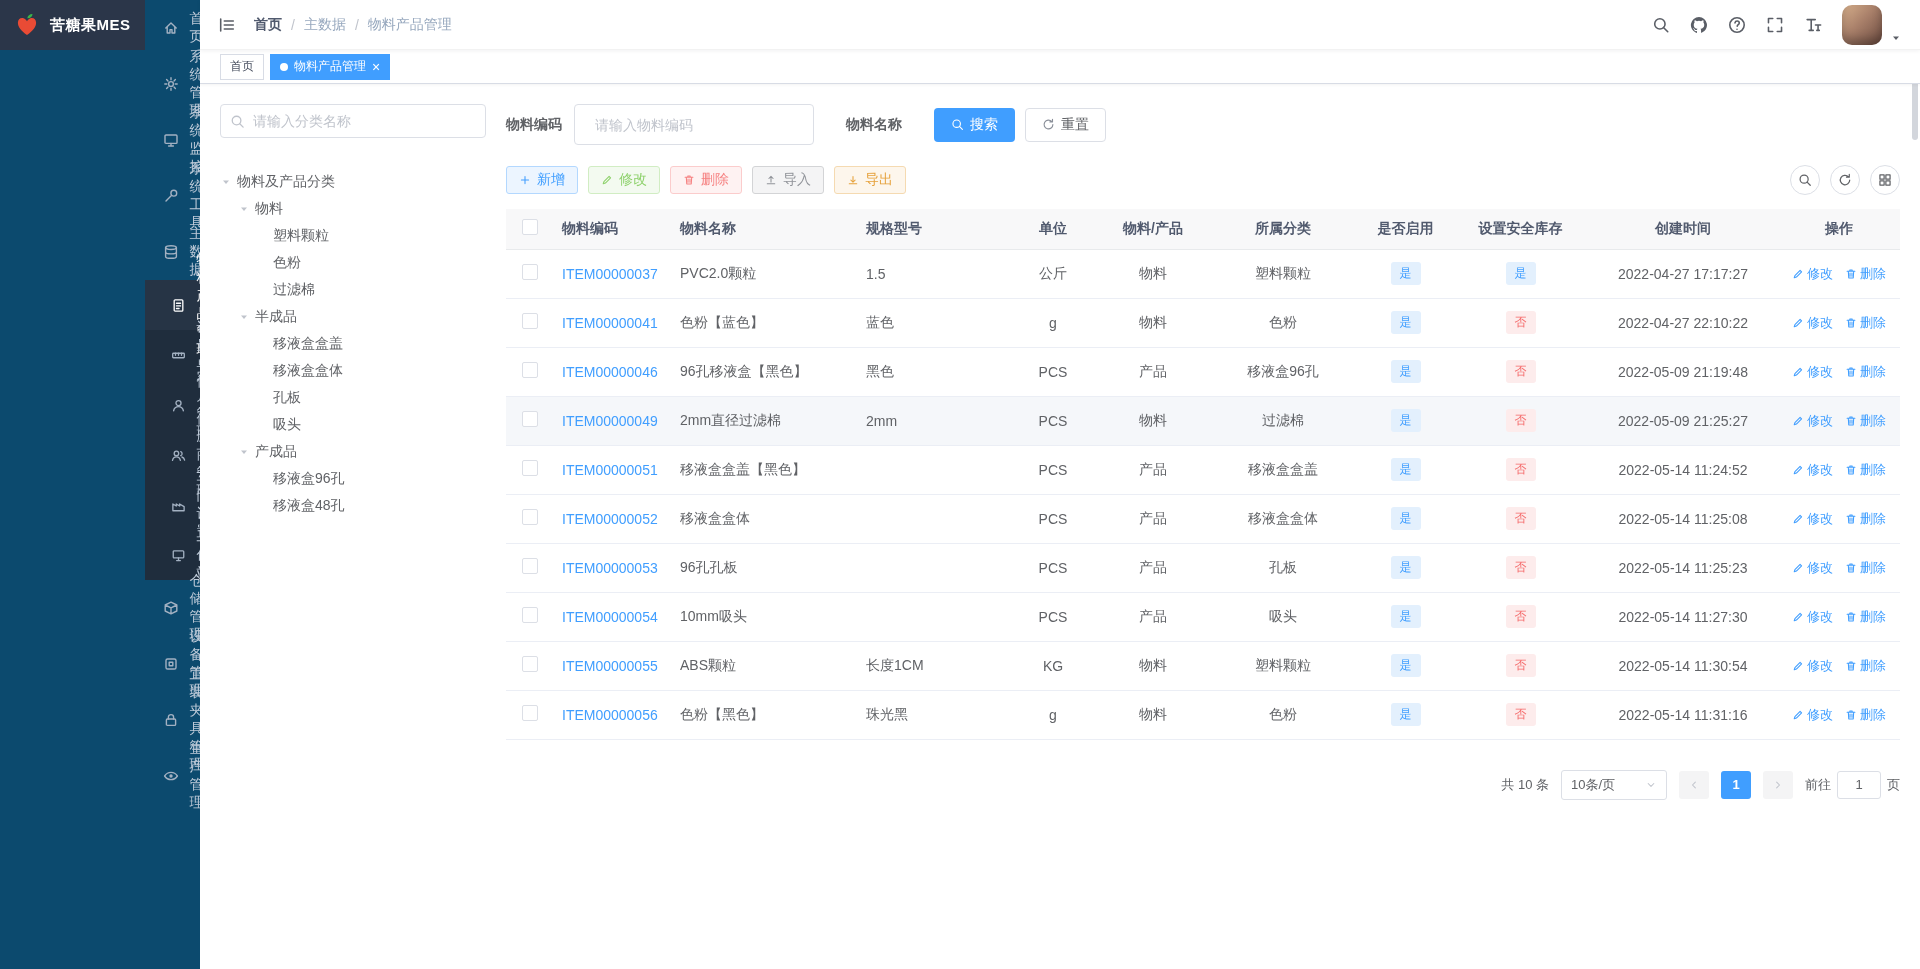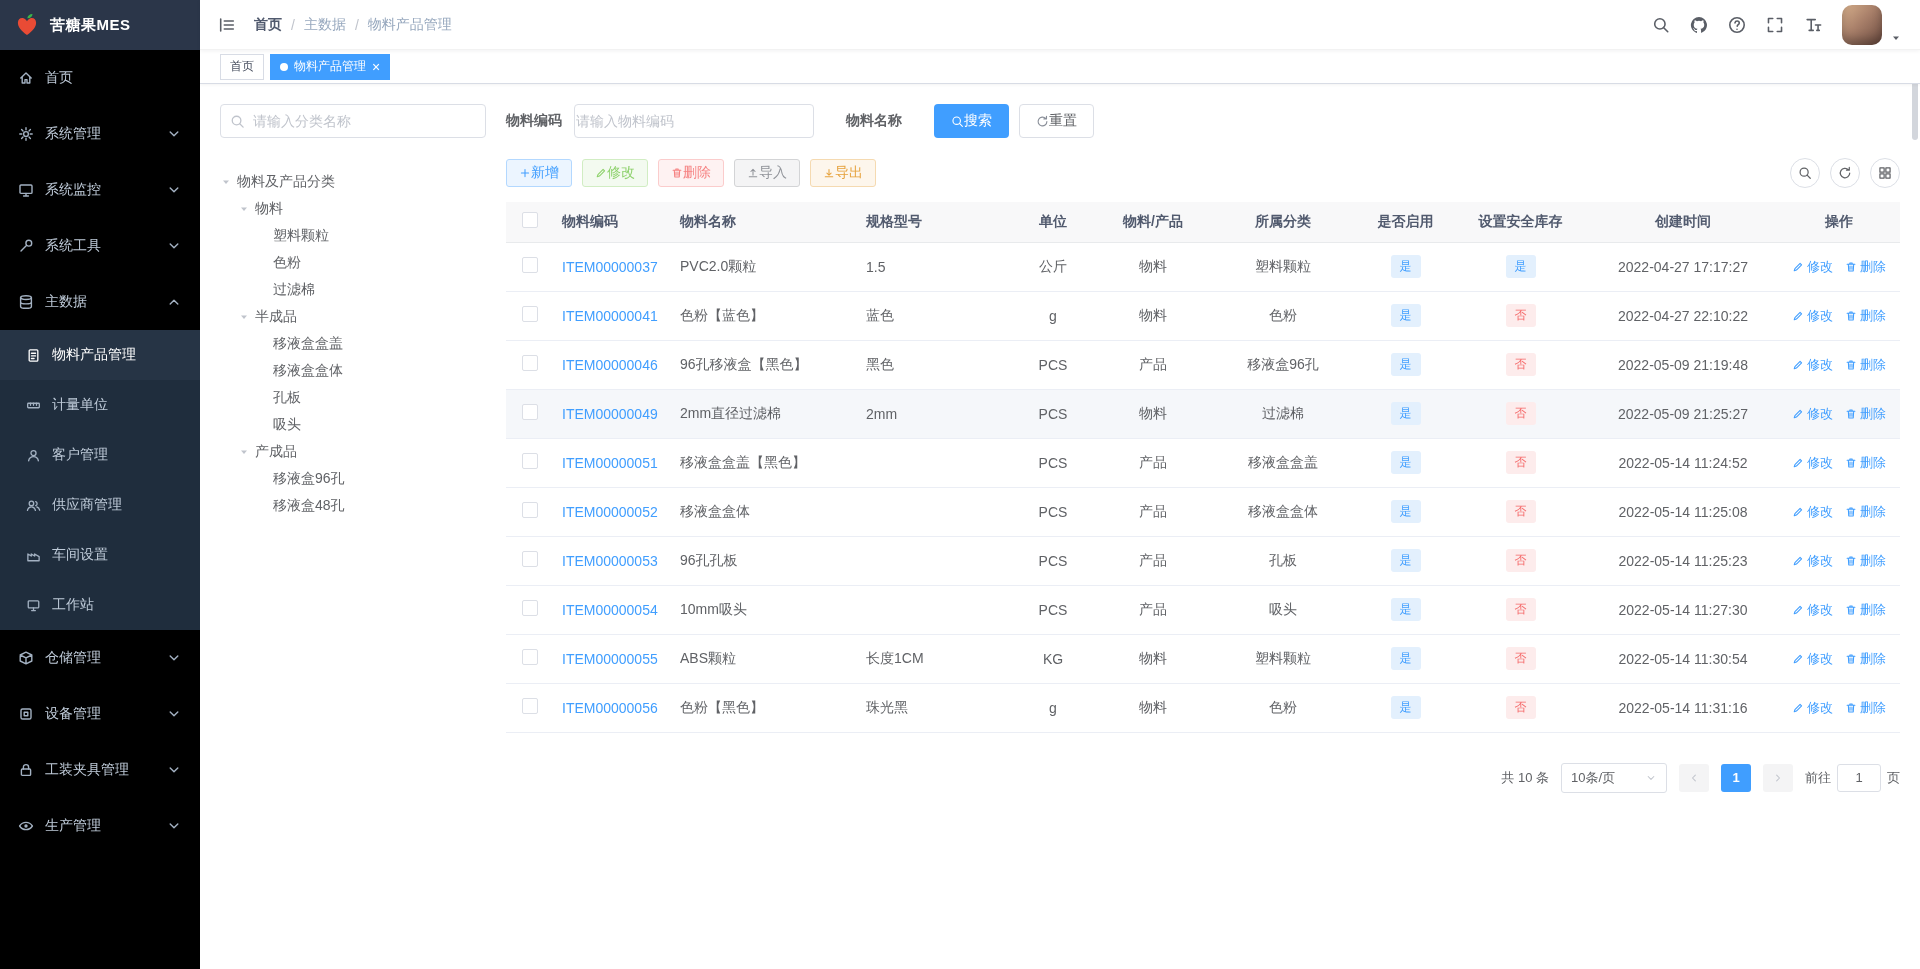--- a/index.html
+++ b/index.html
@@ -7,21 +7,21 @@
   body{font-family:"Liberation Sans","DejaVu Sans",sans-serif;font-size:14px;color:#303133;background:#fff;overflow:hidden}
   button{font-family:inherit;border:none;background:none;cursor:pointer}
   input{font-family:inherit;outline:none}
 
   .icon{display:inline-flex;width:1em;height:1em;flex-shrink:0;vertical-align:middle}
   .icon svg{width:100%;height:100%;stroke:currentColor;fill:none;stroke-width:1.4;stroke-linecap:round;stroke-linejoin:round}
 
   .app{display:flex;width:1920px;height:969px}
 
   
-  .sidebar{width:200px;background:#000000;flex-shrink:0;display:flex;flex-direction:column;overflow:hidden}
+  .sidebar{width:200px;background:#0c4a6e;flex-shrink:0;display:flex;overflow:hidden}
   .logo{height:50px;display:flex;align-items:center;gap:10px;padding:0 14px;background:#2b3649;cursor:pointer}
   .logo-icon{font-size:26px}
   .logo-text{color:#fff;font-weight:700;font-size:15px;letter-spacing:.5px}
   .menu{flex:1;overflow:hidden}
   .menu-item{height:56px;display:flex;align-items:center;gap:11px;padding:0 18px;color:#bfcbd9;font-size:14px;cursor:pointer}
   .menu-item .icon{font-size:16px;color:#a3b1c2}
   .menu-arrow{margin-left:auto;font-size:12px;color:#93a1b3}
   .submenu{background:#1f2d3d}
   .submenu-item{height:50px;display:flex;align-items:center;gap:11px;padding:0 16px 0 26px;color:#bfcbd9;font-size:14px;cursor:pointer}
   .submenu-item .icon{font-size:15px;color:#a3b1c2}
@@ -55,23 +55,23 @@
   .tree-search input::placeholder{color:#c0c4cc}
   .tree-search .icon{position:absolute;left:10px;top:10px;font-size:15px;color:#c0c4cc}
   .tree-node{display:flex;align-items:center;gap:5px;height:27px;color:#606266;font-size:14px;cursor:pointer}
   .tree-caret{font-size:12px;color:#c0c4cc}
   .tree-caret-spacer{display:inline-block;width:12px;flex-shrink:0}
 
   .table-panel{flex:1;min-width:0;display:flex;flex-direction:column}
   .filter-form{display:flex;align-items:center;margin-bottom:20px}
   .filter-item{display:flex;align-items:center;gap:12px;margin-right:32px}
   .filter-label{font-weight:700;color:#606266;font-size:14px;white-space:nowrap}
-  .filter-input{width:240px;height:34px;border:1px solid #dcdfe6;border-radius:4px;padding:0 1px;font-size:14px;color:#606266}
+  .filter-input{width:240px;height:41px;border:1px solid #dcdfe6;border-radius:4px;padding:0 20px;font-size:14px;color:#606266}
   .filter-input::placeholder{color:#c0c4cc}
-  .btn{display:inline-flex;align-items:center;justify-content:flex-end;gap:0;border-radius:4px;border:1px solid transparent;white-space:nowrap}
+  .btn{display:inline-flex;align-items:center;justify-content:flex-end;gap:6px;border-radius:4px;border:1px solid transparent;white-space:nowrap}
   .btn .icon{font-size:12px}
   .btn-search{background:#409eff;color:#fff;height:34px;padding:0 16px;font-size:14px}
   .btn-search .icon{font-size:13px}
   .btn-reset{background:#fff;color:#606266;border-color:#dcdfe6;height:34px;padding:0 16px;font-size:14px;margin-left:10px}
   .btn-reset .icon{font-size:13px;color:#8a8f99}
 
   .toolbar{display:flex;align-items:center;gap:10px;margin-bottom:14px}
   .btn-mini{height:28px;padding:0 12px;font-size:14px;border-radius:3px}
   .btn-add{color:#409eff;background:#ecf5ff;border-color:#b3d8ff}
   .btn-edit{color:#67c23a;background:#f0f9eb;border-color:#c2e7b0;opacity:.75}

